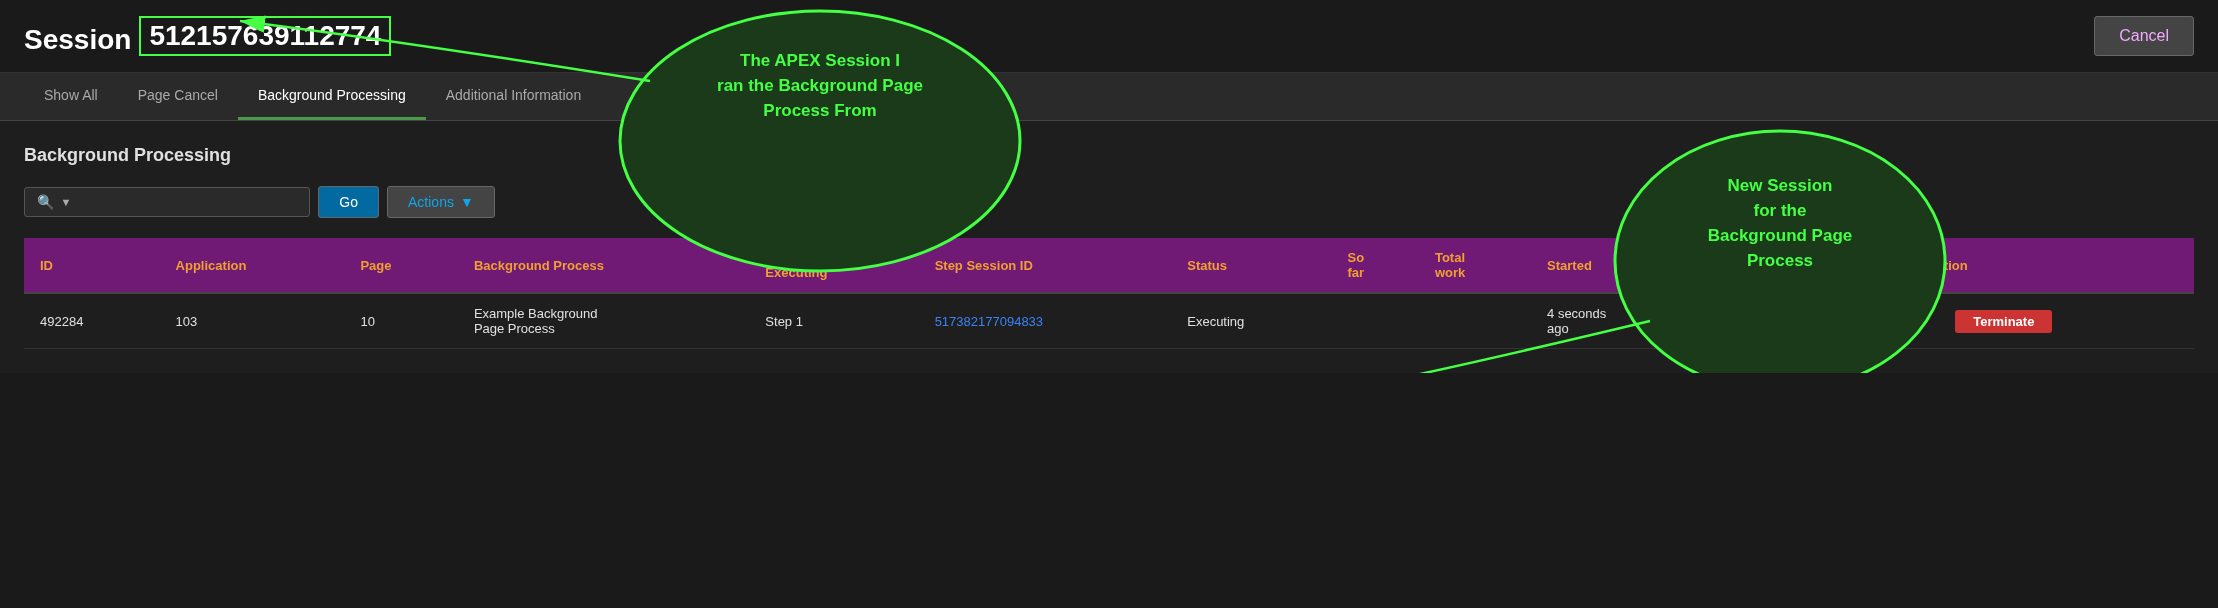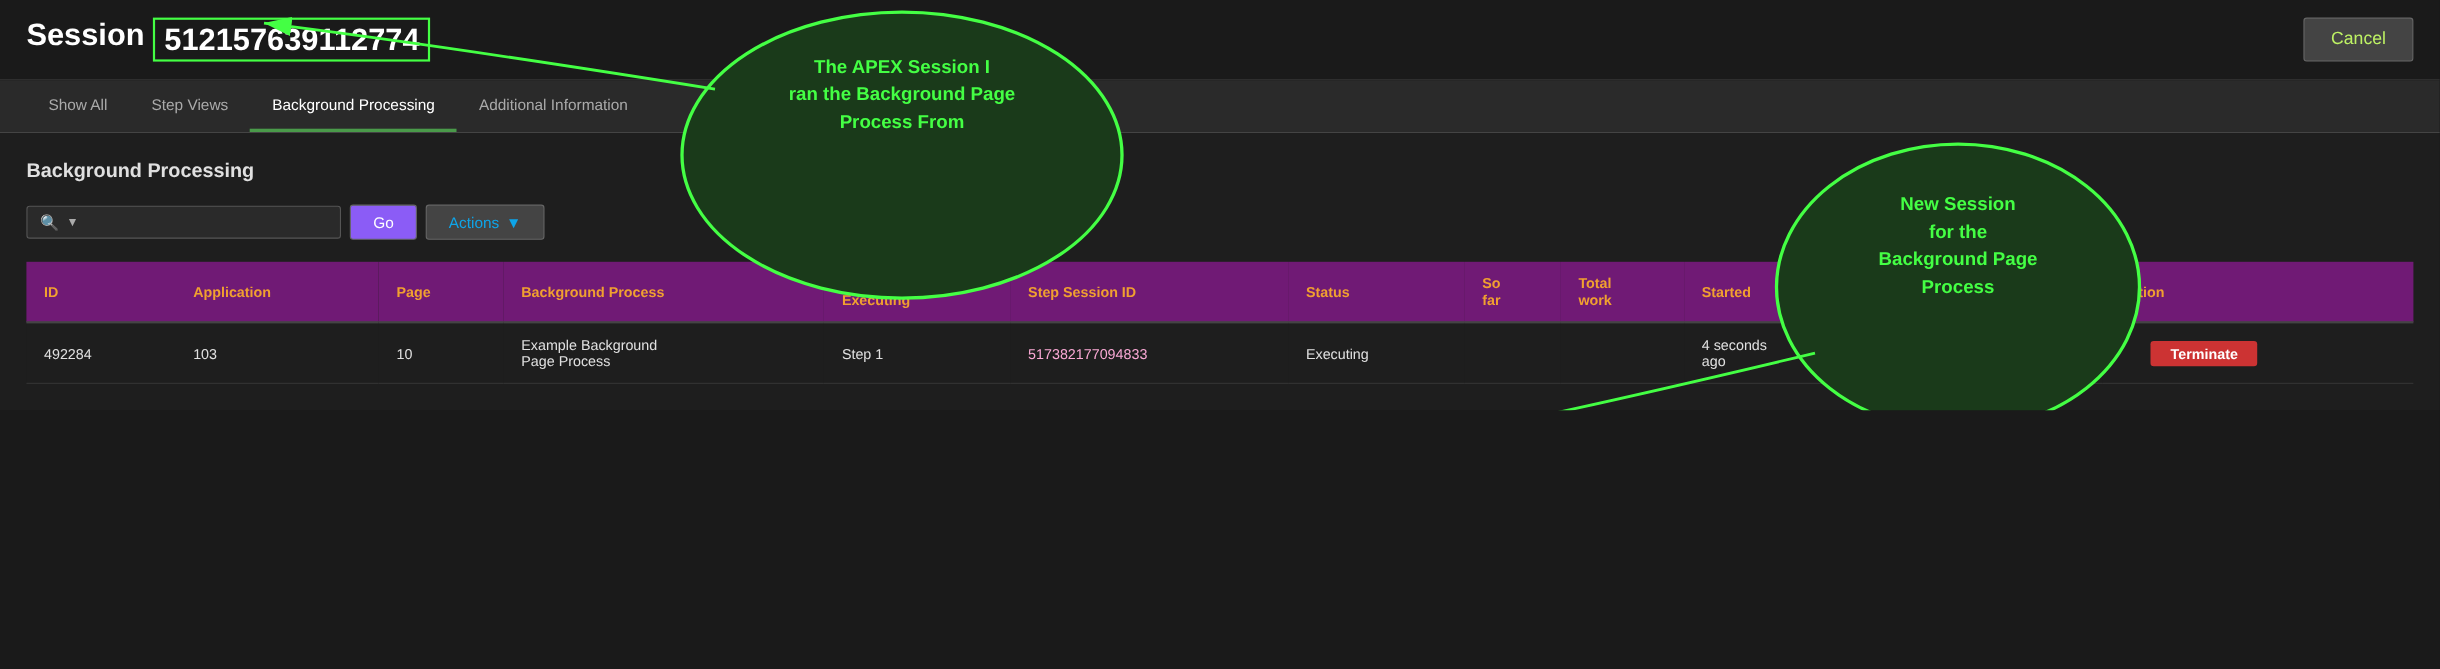--- a/index.html
+++ b/index.html
@@ -18,36 +18,36 @@
       display: flex;
       align-items: center;
       justify-content: space-between;
       border-bottom: 1px solid #333;
     }
     .header-title {
       font-size: 28px;
       font-weight: bold;
       color: #ffffff;
       display: flex;
-      align-items: flex-start;
+      align-items: flex-end;
       gap: 8px;
     }
     .session-id-highlight {
       border: 2px solid #44ff44;
       padding: 2px 8px;
       color: #ffffff;
     }
     .header-actions {
       display: flex;
       gap: 12px;
       align-items: center;
     }
     .btn-cancel {
       background: #444;
-      color: #bef264;
+      color: #f0abfc;
       border: 1px solid #666;
       padding: 10px 24px;
       font-size: 16px;
       cursor: pointer;
       border-radius: 3px;
     }
     .btn-apply {
       background: #3a8a3a;
       color: #fff;
       border: none;
@@ -112,21 +112,21 @@
       background: transparent;
       border: none;
       color: #fff;
       outline: none;
       font-size: 14px;
       min-width: 220px;
     }
     .search-icon { color: #aaa; font-size: 14px; }
     .chevron-down { color: #aaa; font-size: 11px; }
     .btn-go {
-      background: #8b5cf6;
+      background: #0369a1;
       color: #fff;
       border: 1px solid #666;
       padding: 7px 20px;
       font-size: 14px;
       cursor: pointer;
       border-radius: 3px;
     }
     .btn-actions {
       background: #444;
       color: #0ea5e9;
@@ -159,21 +159,21 @@
       cursor: pointer;
     }
     .data-table td {
       padding: 12px 16px;
       border-bottom: 1px solid #333;
       color: #e0e0e0;
       vertical-align: middle;
     }
     .data-table tr:nth-child(even) td { background: #222; }
     .data-table tr:nth-child(odd) td { background: #1e1e1e; }
-    .link-text { color: #f9a8d4; cursor: pointer; }
+    .link-text { color: #3b82f6; cursor: pointer; }
     .status-executing { color: #e0e0e0; }
     .btn-terminate {
       background: #cc3333;
       color: #fff;
       border: none;
       padding: 4px 18px;
       font-size: 13px;
       cursor: pointer;
       border-radius: 3px;
       font-weight: bold;
@@ -188,21 +188,21 @@
     <span>Session</span>
     <span class="session-id-highlight">512157639112774</span>
   </div>
   <div class="header-actions">
     <button class="btn-cancel">Cancel</button>
   </div>
 </div>
 
 <div class="nav-tabs">
   <div class="nav-tab">Show All</div>
-  <div class="nav-tab">Step Views</div>
+  <div class="nav-tab">Page Cancel</div>
   <div class="nav-tab active">Background Processing</div>
   <div class="nav-tab">Additional Information</div>
 </div>
 
 <div class="content">
 
   <svg style="position:absolute;top:0;left:0;width:100%;height:100%;pointer-events:none;overflow:visible;">
 
     <ellipse cx="820" cy="20" rx="200" ry="130" fill="#1a3a1a" stroke="#44ff44" stroke-width="3"></ellipse>
     <text x="820" y="-55" text-anchor="middle" fill="#44ff44" font-size="17" font-weight="bold" font-family="Arial">The APEX Session I</text>

